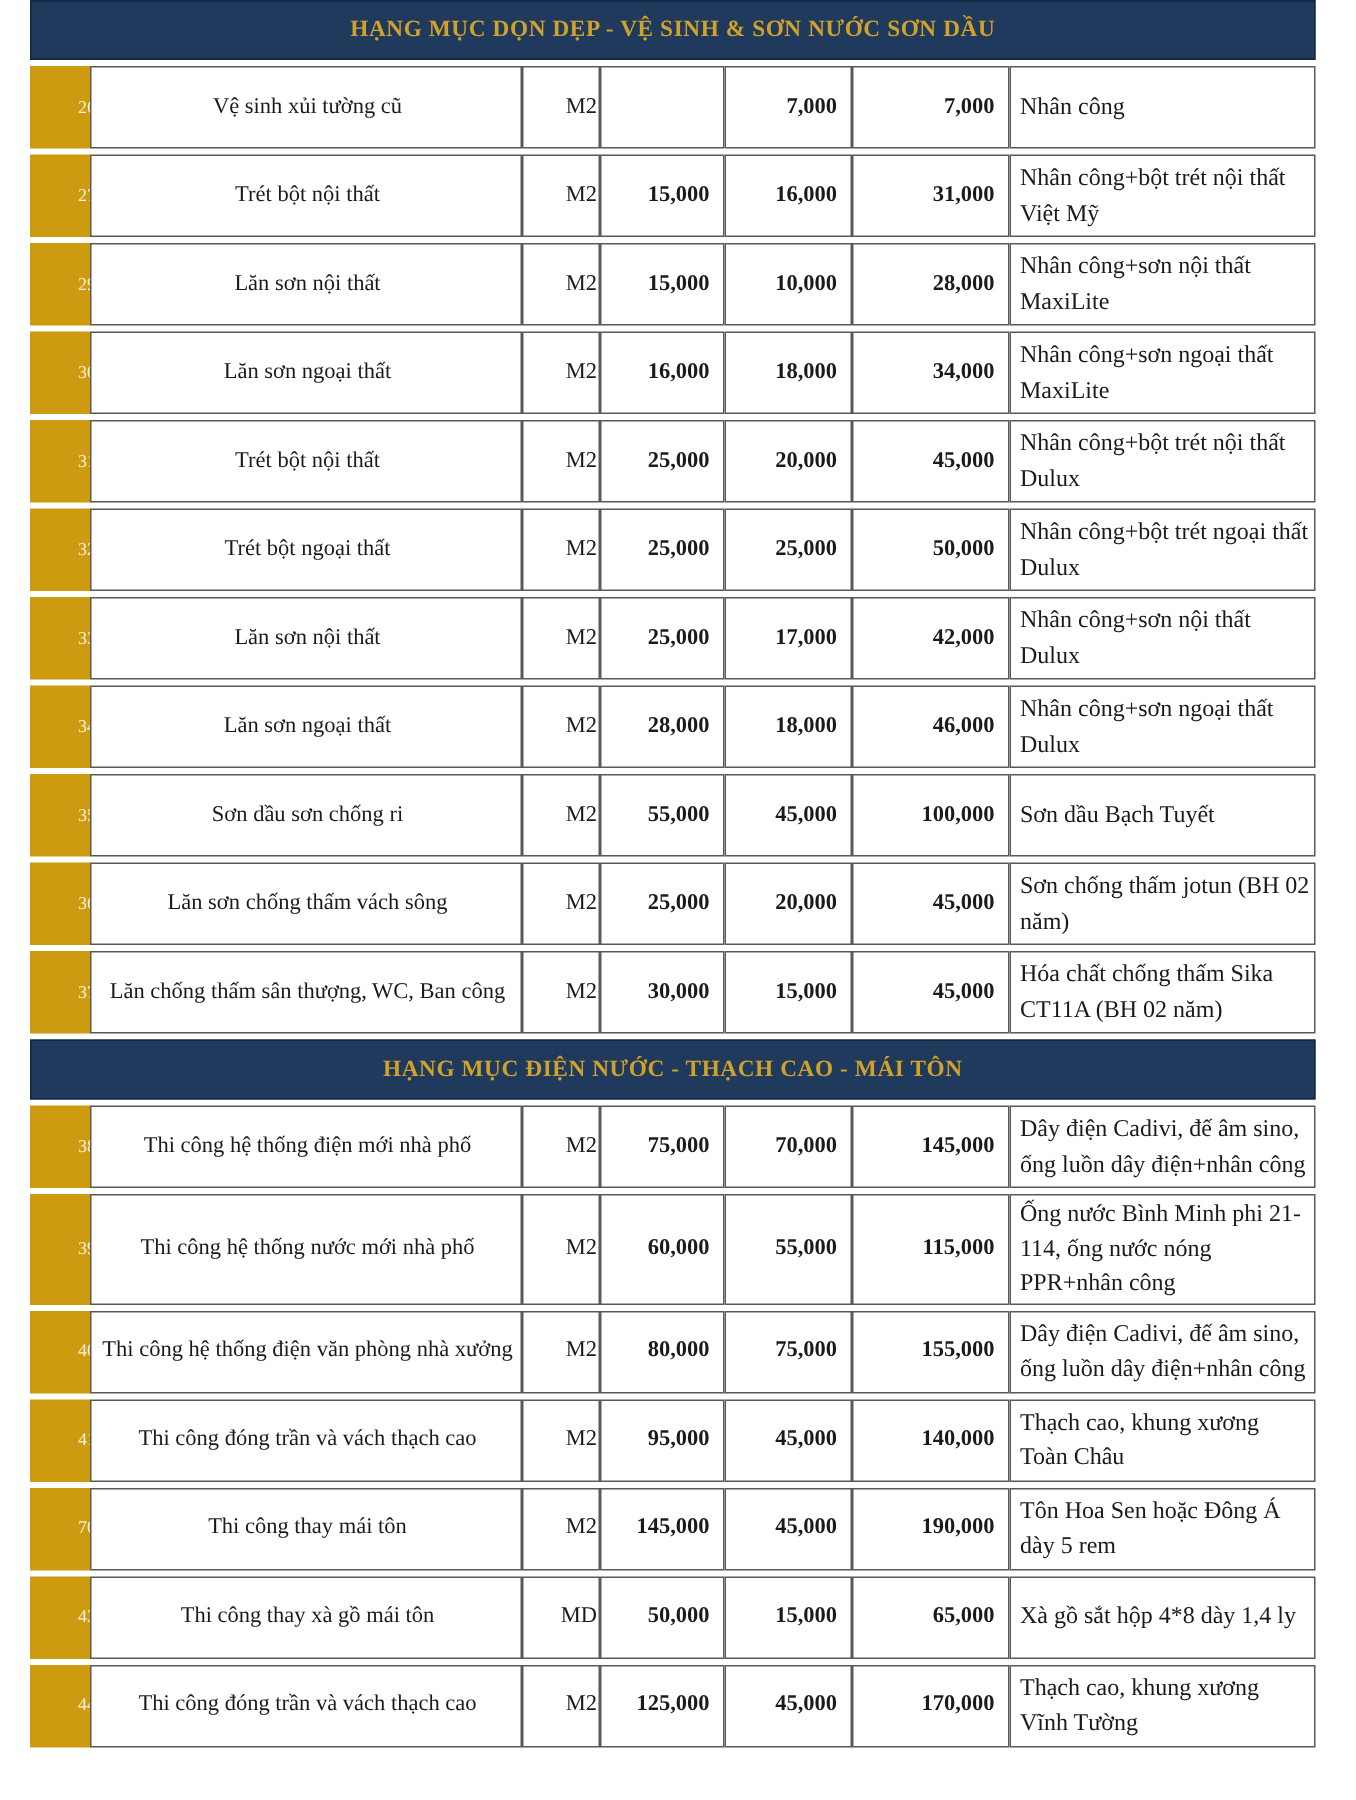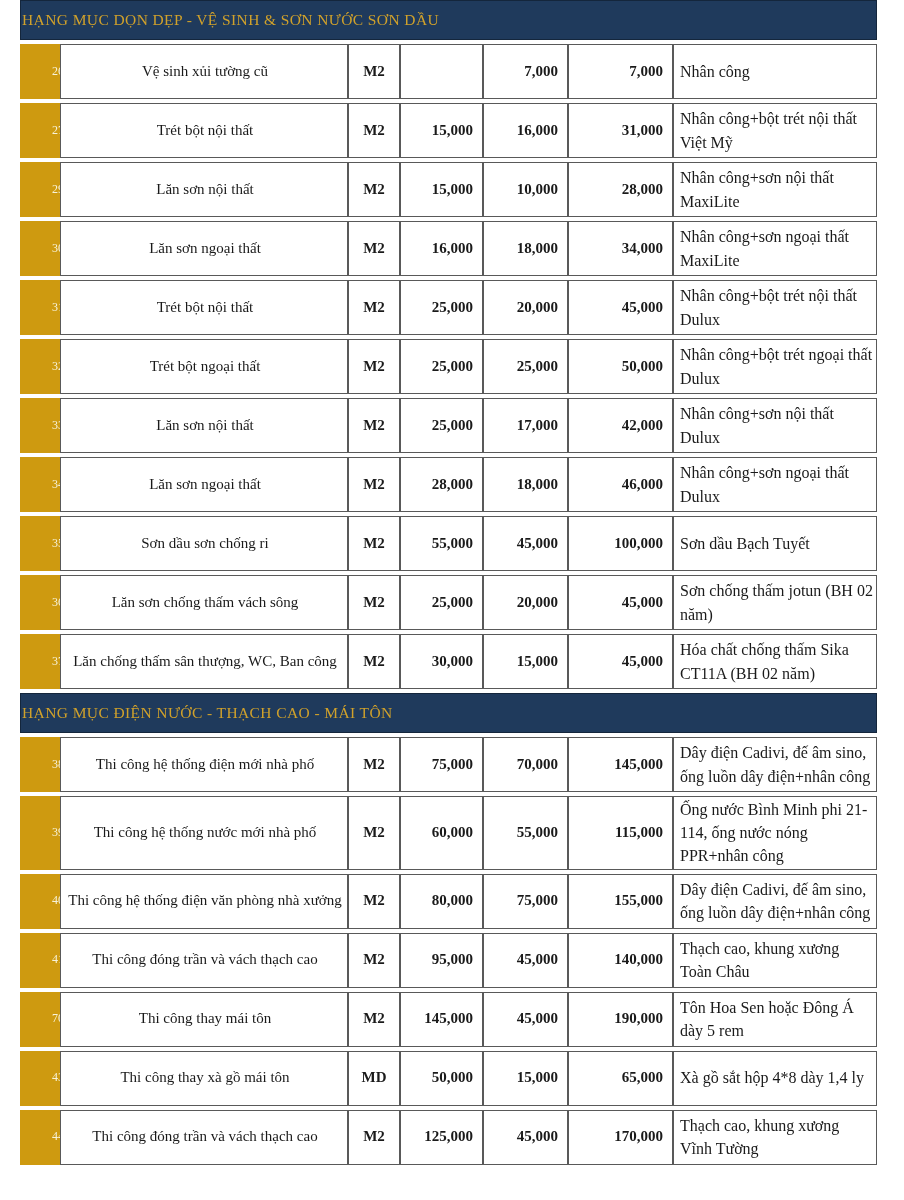--- a/index.html
+++ b/index.html
@@ -29,24 +29,24 @@
   col.w-unit  { width: 52px;  }
   col.w-mat   { width: 83px;  }
   col.w-lab   { width: 85px;  }
   col.w-tot   { width: 105px; }
   col.w-note  { width: 204px; }
 
   td.section-header {
     background: #1F3A5C;
     border: 1px solid #14263c;
     height: 36px;
-    text-align: left;
+    text-align: center;
     vertical-align: middle;
     color: #D0A12B;
-    font-weight: 400;
+    font-weight: 700;
     font-size: 15.5px;
     letter-spacing: 0.4px;
   }
   tr.data-row td {
     height: 51px;
     vertical-align: middle;
     font-size: 15px;
     color: #1a1a1a;
     background: #ffffff;
     border: 1px solid #595959;
@@ -60,22 +60,22 @@
     text-align: center;
     font-size: 12px;
     padding-left: 32px;
   }
   tr.data-row td.c-desc {
     text-align: center;
     padding-left: 5px;
     padding-right: 3px;
   }
   tr.data-row td.c-unit {
-    text-align: center;
-    font-weight: 700;
+    text-align: right;
+    font-weight: 400;
   }
   tr.data-row td.c-mat,
   tr.data-row td.c-lab,
   tr.data-row td.c-tot {
     text-align: right;
     padding-right: 9px;
     font-weight: 700;
   }
   tr.data-row td.c-note {
     text-align: left;

